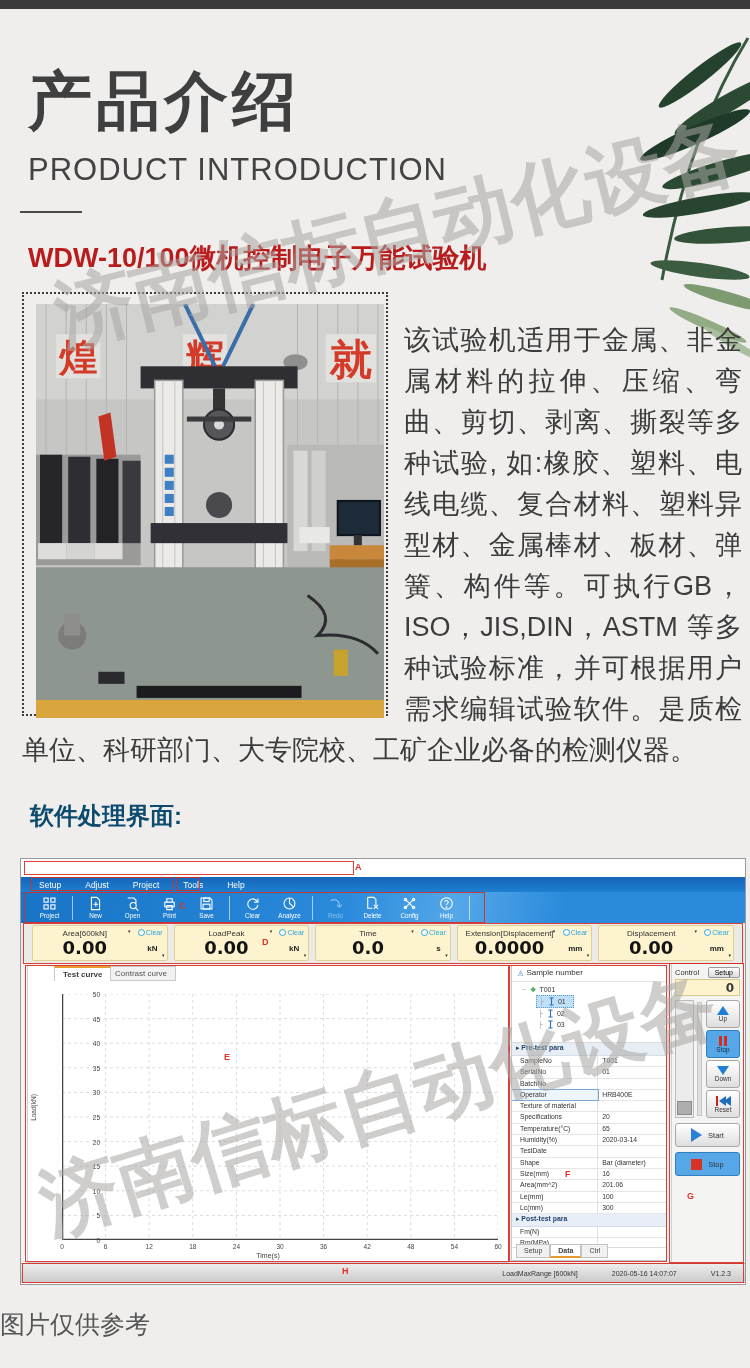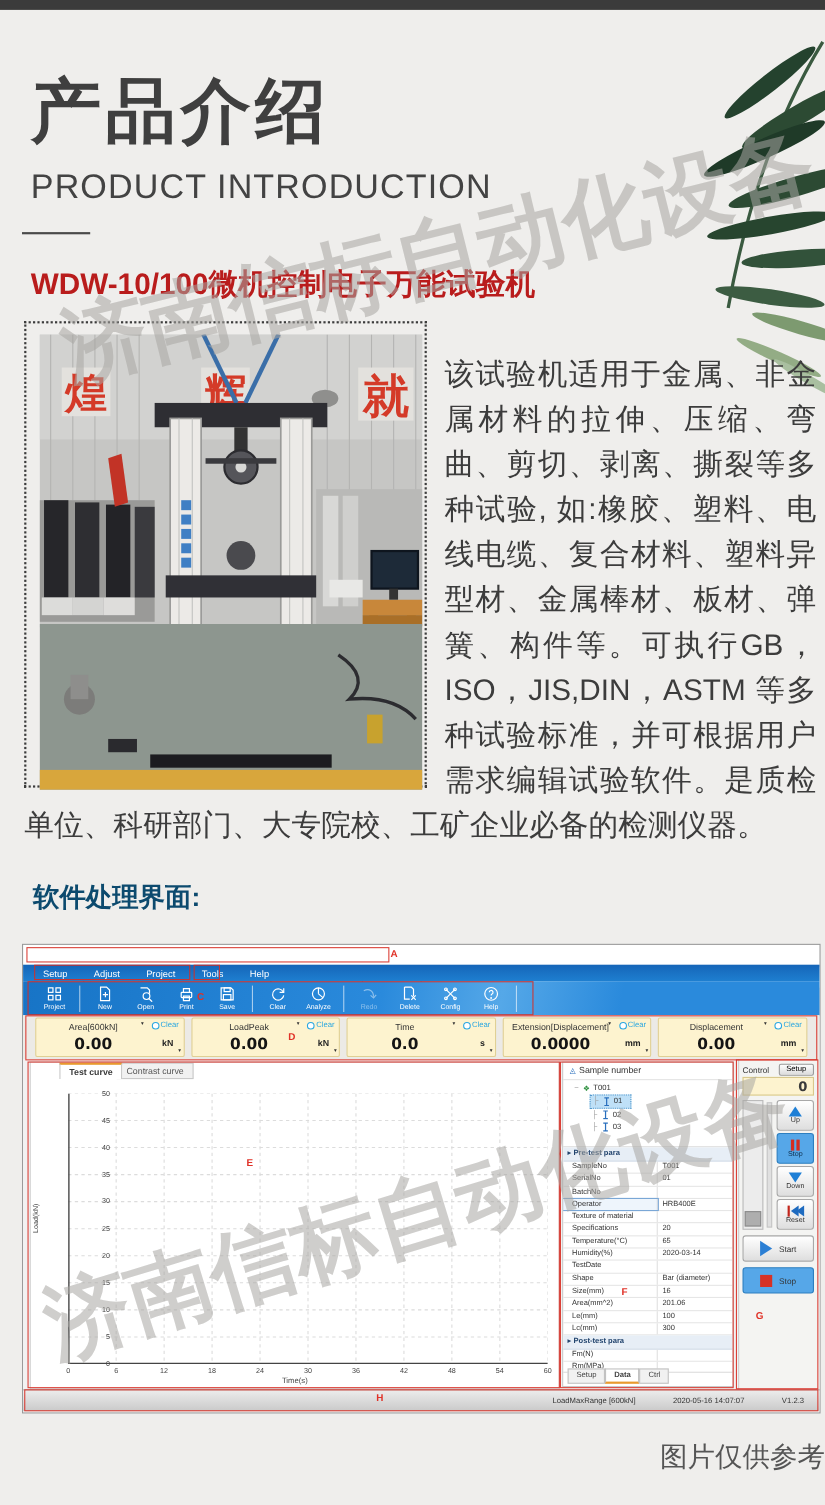--- a/index.html
+++ b/index.html
@@ -18,21 +18,21 @@
   .wm{position:absolute;white-space:nowrap;font-size:78px;font-weight:bold;
       color:rgba(168,166,162,0.55);z-index:6;pointer-events:none;}
   .wm1{left:45px;top:268px;transform:rotate(-14deg);transform-origin:left top;}
   .wm2{left:28px;top:1158px;transform:rotate(-17deg);transform-origin:left top;}
   
   .descwrap{position:absolute;left:22px;top:292px;width:720px;}
   .photobox{float:left;width:362px;height:420px;border:2px dotted #3c3c3c;margin-right:16px;position:relative;}
   .photo{position:absolute;left:12px;top:10px;width:348px;height:414px;}
   .desc{margin:28px 0 0 0;font-size:27px;line-height:41px;text-align:justify;color:#3c3c3c;}
   .softlabel{position:absolute;left:30px;top:800px;font-size:24px;font-weight:bold;color:#0c4a6e;}
-  .caption{position:absolute;left:0;top:1308px;width:750px;text-align:right;font-size:25px;color:#555;}
+  .caption{position:absolute;left:0;top:1308px;width:750px;text-align:left;font-size:25px;color:#555;}
 
   
   .window{position:absolute;left:20px;top:858px;width:724px;height:425px;background:#fff;
           border:1px solid #9a9a9a;font-family:"Liberation Sans","DejaVu Sans",sans-serif;z-index:2;}
   .titlebar{position:absolute;left:0;top:0;width:100%;height:18px;background:#f3f2f0;border-bottom:1px solid #d8d8d8;margin-top:20px;}
   .appicon{position:absolute;left:5px;top:3px;width:11px;height:11px;border-radius:50%;
            background:#1e88d8;box-shadow:inset -2px -2px 0 #79c0f2;}
   .wtitle{position:absolute;left:21px;top:4px;font-size:8.5px;color:#222;white-space:nowrap;}
   .wctl{position:absolute;top:3px;font-size:10px;color:#555;width:16px;text-align:center;cursor:default;}
   .menubar{position:absolute;left:0;top:18px;width:100%;height:15px;
@@ -46,21 +46,21 @@
   .ticon{width:15px;height:15px;stroke:#fff;fill:none;stroke-width:1.6;}
   .tlabel{font-size:6.3px;margin-top:1px;}
   .tsep{width:1px;height:24px;background:rgba(255,255,255,.6);margin:0 4px;}
   
   .datarow{position:absolute;left:0;top:64px;width:100%;height:40px;background:#eceae6;
            display:flex;padding:0 8px;box-sizing:border-box;}
   .readout{position:relative;flex:1;background:#fdf3cf;border:1px solid #e0d094;margin:2px 3px;border-radius:2px;}
   .ro-label{position:absolute;top:3px;left:4px;right:34px;text-align:center;font-size:8px;color:#333;white-space:nowrap;overflow:hidden;}
   .ro-clear{position:absolute;top:3px;right:4px;font-size:7px;color:#2aa7e0;display:flex;align-items:center;}
   .ro-radio{display:inline-block;width:5px;height:5px;border:1px solid #2aa7e0;border-radius:50%;margin-right:1px;background:#fff;}
-  .ro-value{position:absolute;bottom:2px;left:4px;right:34px;text-align:center;font-size:14px;font-weight:bold;
+  .ro-value{position:absolute;bottom:2px;left:4px;right:34px;text-align:center;font-size:18px;font-weight:bold;
             color:#141414;font-family:"DejaVu Sans",sans-serif;}
   .ro-unit{position:absolute;bottom:7px;right:9px;font-size:8px;font-weight:bold;color:#222;}
   .ro-caret{position:absolute;font-size:5px;color:#333;}
   
   .mainarea{position:absolute;left:0;top:104px;width:100%;height:300px;background:#f2f2f2;}
   .chartpane{position:absolute;left:6px;top:2px;width:480px;height:296px;background:#fff;border:1px solid #d0d0d0;}
   .ctab{position:absolute;top:0;height:15px;font-size:8px;padding:2px 8px 0;box-sizing:border-box;border:1px solid #c9c9c9;}
   .ctab.on{left:4px;background:#fff;border-top:2px solid #e89a2e;font-weight:bold;border-bottom:none;z-index:2;margin-left:22px;}
   .ctab.off{left:78px;background:#f1f1f1;color:#555;}
   .chart-title{position:absolute;left:0;top:17px;width:100%;text-align:center;font-size:8px;color:#333;}

